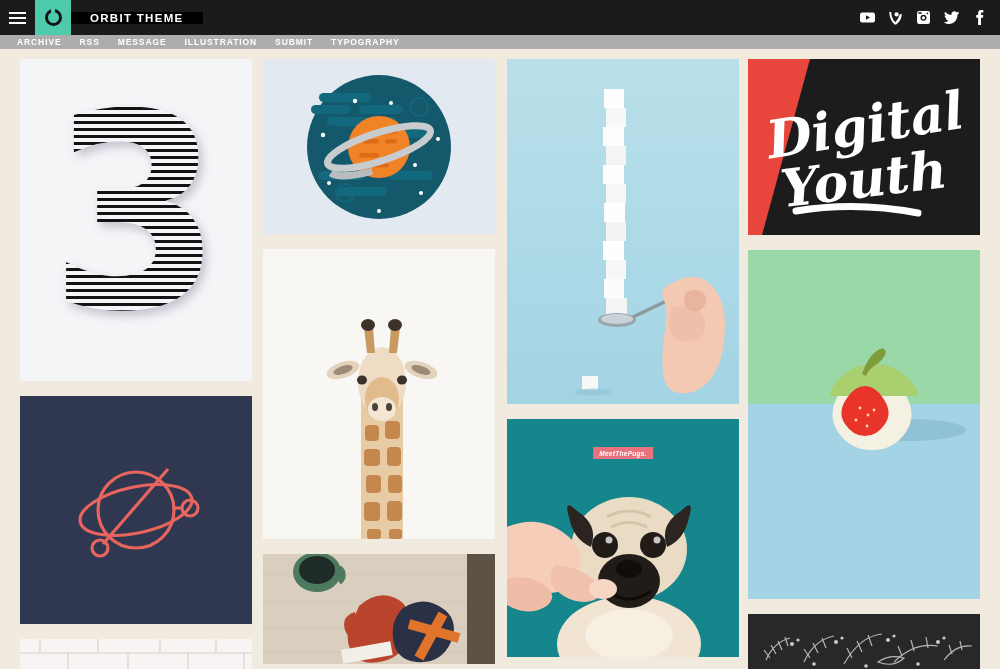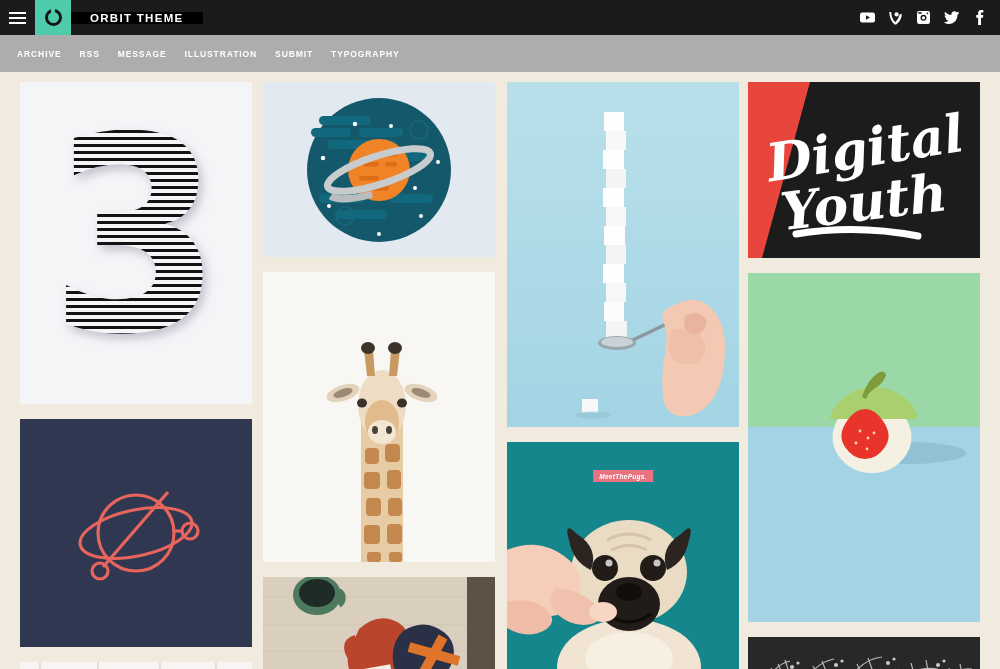--- a/index.html
+++ b/index.html
@@ -73,21 +73,21 @@
   .social-icon {
     width: 15px; height: 15px;
     display: flex; align-items: center; justify-content: center;
     cursor: pointer;
     color: #ffffff;
   }
   .social-icon svg { display: block; }
 
   
   .subbar {
-    height: 37px;
+    height: 14px;
     background: #adadad;
     display: flex;
     align-items: center;
     padding-left: 8px;
     gap: 0px;
   }
   .subnav-item {
     color: #ffffff;
     font-size: 8.5px;
     font-weight: bold;

